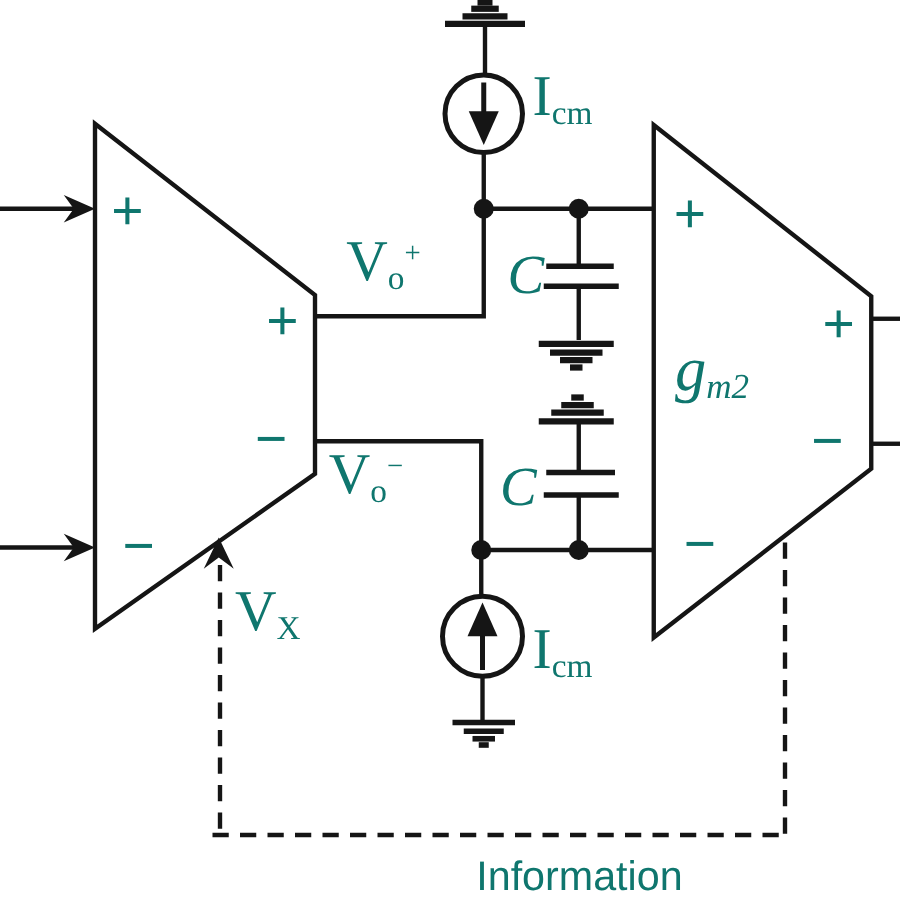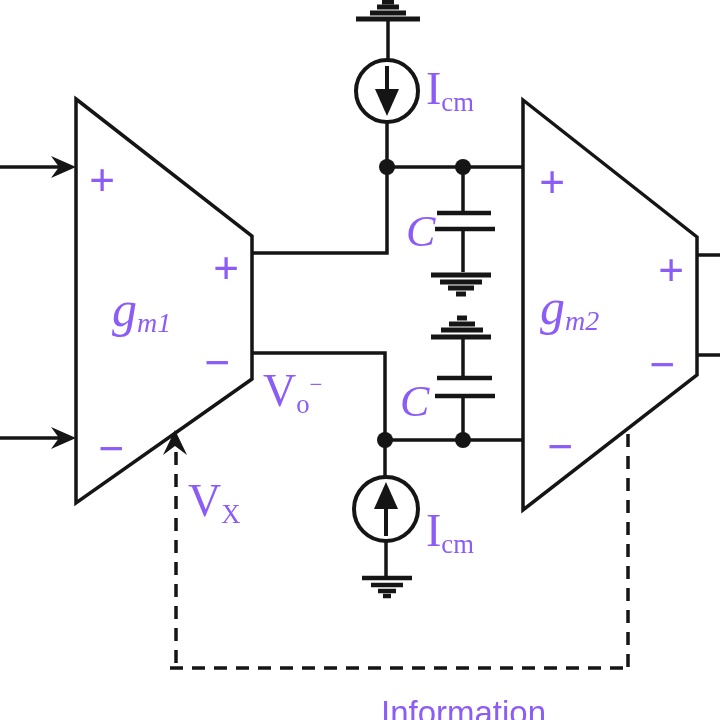--- a/index.html
+++ b/index.html
@@ -1,19 +1,19 @@
 <!DOCTYPE html>
 <html><head>
 <meta charset="utf-8">
 <style>
   html,body{margin:0;padding:0;background:#fff;}
   .stage{position:relative;width:720px;height:720px;background:#fff;overflow:hidden;
          font-family:"Liberation Serif",serif;color:#151515;}
   .stage svg{position:absolute;left:0;top:0;}
-  .lbl{position:absolute;line-height:1;white-space:nowrap;color:#8b5cf6;margin-top:12px;}
+  .lbl{position:absolute;line-height:1;white-space:nowrap;color:#0f766e;}
   .serif{font-family:"Liberation Serif",serif;}
   .sans{font-family:"Liberation Sans",sans-serif;}
   .ital{font-style:italic;}
   .port{font-family:"Liberation Serif",serif;font-weight:bold;font-size:46px;
         transform:translate(-50%,-50%);}
   .big{font-size:46px;}
   .gm{font-size:50px;}
   .cap{font-size:44px;}
   .lbl sub{font-size:0.58em;vertical-align:-0.28em;letter-spacing:0;}
   .lbl sup{font-size:0.5em;vertical-align:0.62em;}
@@ -110,23 +110,20 @@
     <line x1="697" y1="355" x2="720" y2="355" stroke="#151515" stroke-width="3.5"></line>
 
     <polygon points="175,430 163,455 175,446 187,455" fill="#151515"></polygon>
     <g stroke="#151515" stroke-width="3.5" stroke-dasharray="13 9" fill="none">
       <line x1="176" y1="452" x2="176" y2="668"></line>
       <line x1="170" y1="668" x2="630" y2="668"></line>
       <line x1="628" y1="434" x2="628" y2="668"></line>
     </g>
   </svg>
 
-  <div class="lbl serif gm ital" style="left:112px;top:272px;">
-    <span>g</span><sub>m1</sub>
-  </div>
   <div class="lbl serif gm ital" style="left:540px;top:270px;">
     <span>g</span><sub>m2</sub>
   </div>
 
   <div class="lbl port" style="left:102px;top:169px;">+</div>
   <div class="lbl port" style="left:111px;top:437px;">−</div>
   <div class="lbl port" style="left:226px;top:257px;">+</div>
   <div class="lbl port" style="left:217px;top:351px;">−</div>
 
   <div class="lbl port" style="left:552px;top:171px;">+</div>
@@ -137,20 +134,23 @@
   <div class="lbl serif big" style="left:426px;top:54px;">
     <span>I</span><sub>cm</sub>
   </div>
   <div class="lbl serif big" style="left:426px;top:496px;">
     <span>I</span><sub>cm</sub>
   </div>
 
   <div class="lbl serif cap ital" style="left:406px;top:198px;">C</div>
   <div class="lbl serif cap ital" style="left:400px;top:368px;">C</div>
 
+  <div class="lbl serif big" style="left:277px;top:186px;">
+    <span>V</span><sub>o</sub><sup>+</sup>
+  </div>
   <div class="lbl serif big" style="left:188px;top:466px;">
     <span>V</span><sub>X</sub>
   </div>
   <div class="lbl serif big" style="left:263px;top:356px;">
     <span>V</span><sub>o</sub><sup>−</sup>
   </div>
 
   <div class="lbl sans info" style="left:381px;top:684px;">Information</div>
 
 </div>

